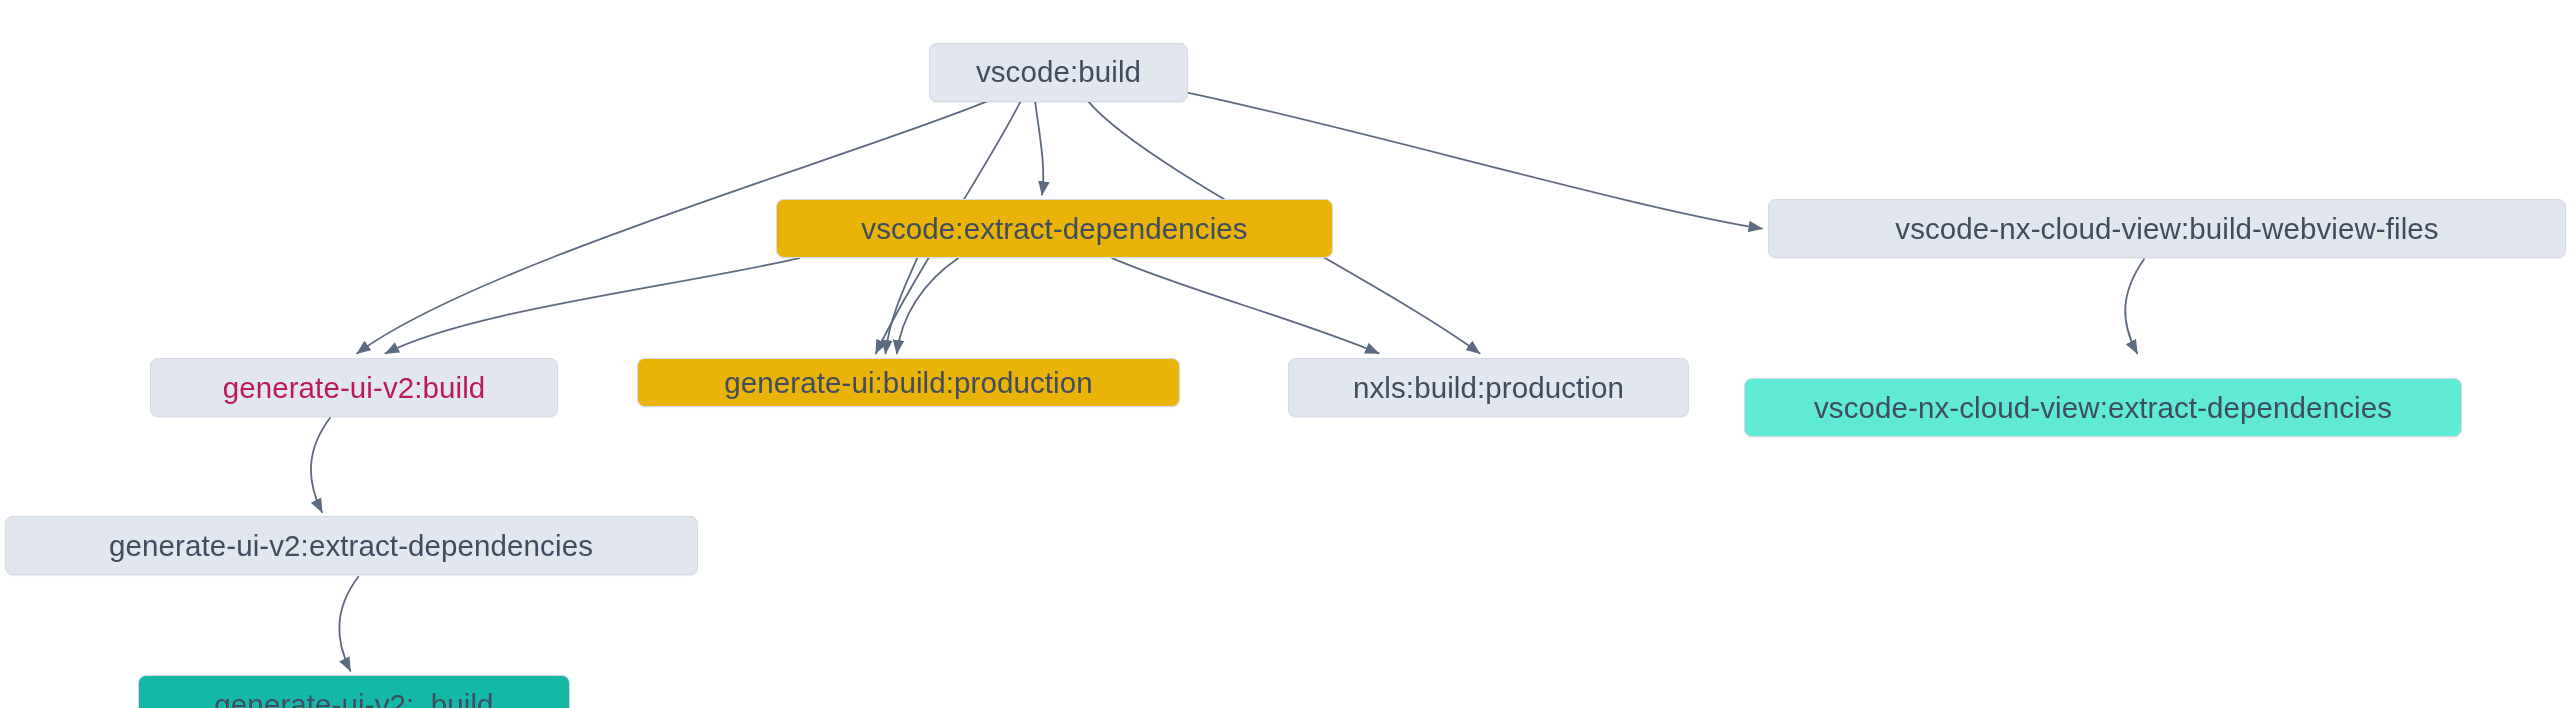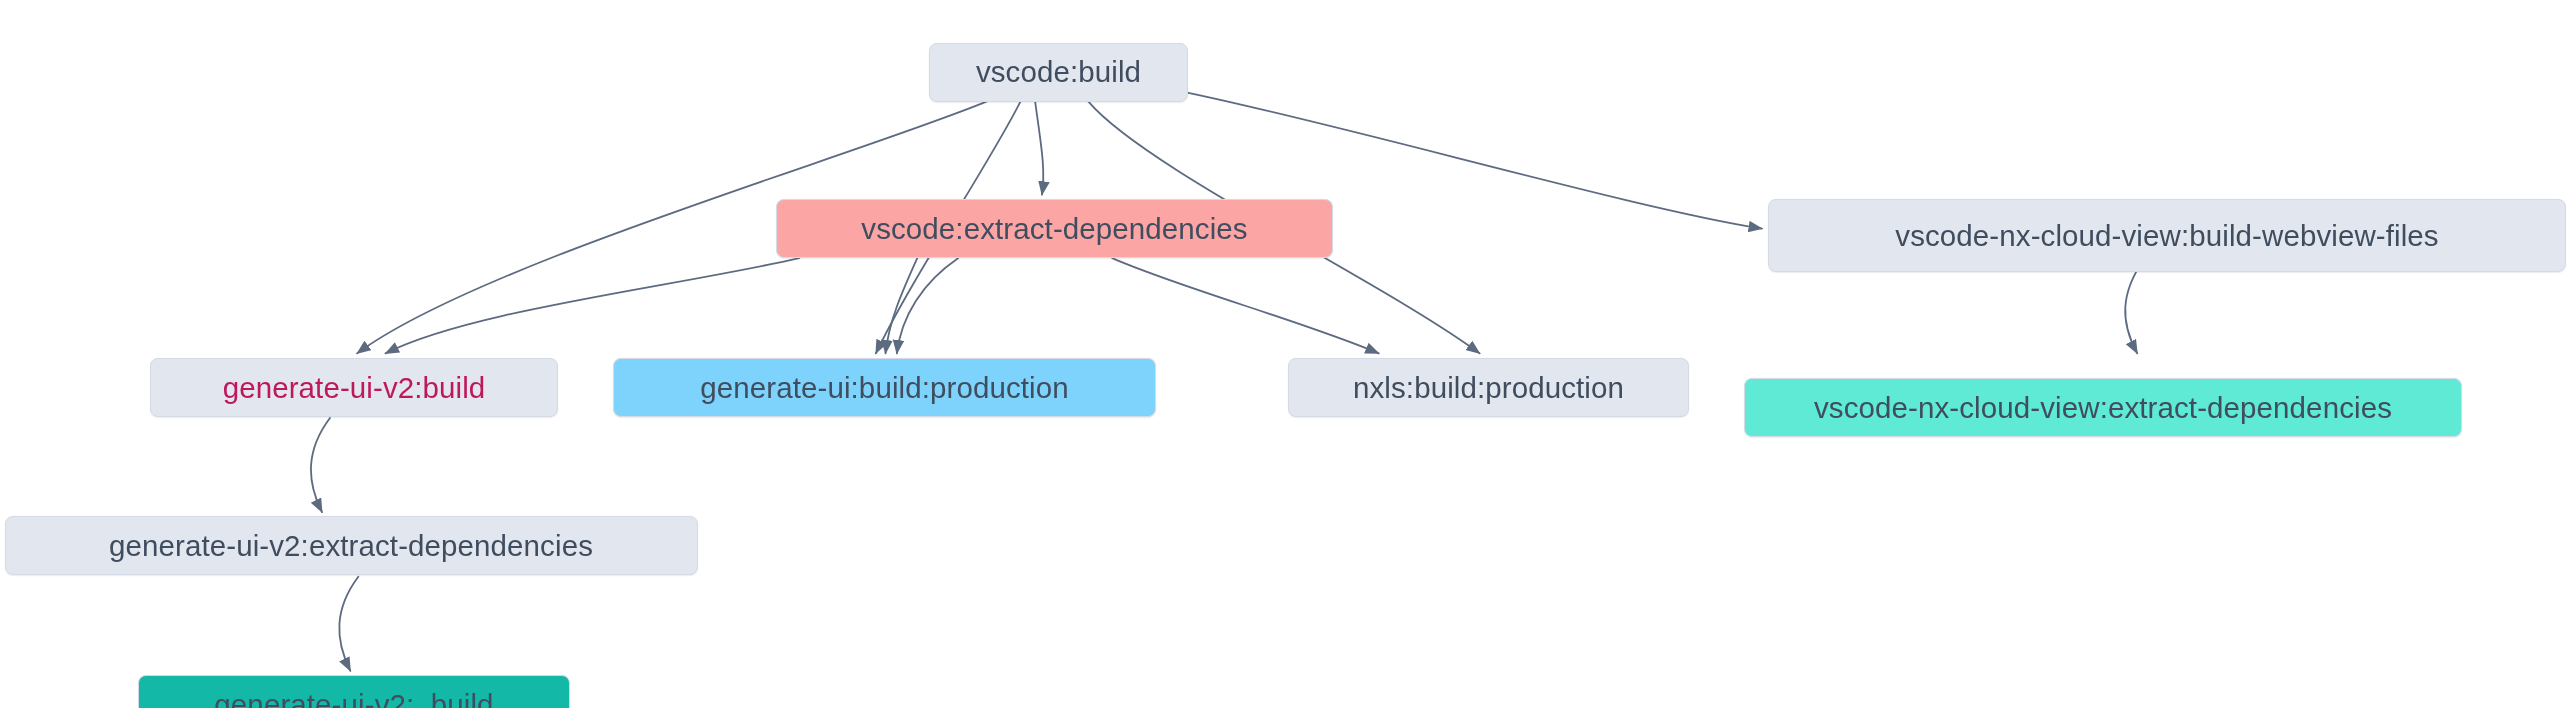--- a/index.html
+++ b/index.html
@@ -70,30 +70,30 @@
         <path d="M 3782 390 C 3740 450 3740 500 3770 556" stroke="#5d6b80"></path>
         <path d="M 582 670 C 540 726 540 780 568 836" stroke="#5d6b80"></path>
         <path d="M 632 950 C 590 1006 590 1060 618 1116" stroke="#5d6b80"></path>
       </g>
   </svg>
 
   <div id="nodes">
       <div class="node" style="left: 929px; top: 4.5px; width: 259px; height: 59px; background: rgb(226, 230, 238); border-color: rgb(212, 218, 230); color: rgb(63, 77, 95);">
         <span class="node-label">vscode:build</span>
       </div>
-      <div class="node" style="left: 776px; top: 161px; width: 557px; height: 59px; background: #fca5a5; border-color: rgb(212, 218, 230); color: rgb(63, 77, 95); text-align: center;">
+      <div class="node" style="left: 776px; top: 161px; width: 557px; height: 59px; background: #eab308; border-color: rgb(212, 218, 230); color: rgb(63, 77, 95); text-align: center;">
         <span class="node-label">vscode:extract-dependencies</span>
       </div>
-      <div class="node" style="left: 1768px; top: 161px; width: 798px; height: 73px; background: rgb(226, 230, 238); border-color: rgb(212, 218, 230); color: rgb(63, 77, 95);">
+      <div class="node" style="left: 1768px; top: 161px; width: 798px; height: 59px; background: rgb(226, 230, 238); border-color: rgb(212, 218, 230); color: rgb(63, 77, 95);">
         <span class="node-label">vscode-nx-cloud-view:build-webview-files</span>
       </div>
       <div class="node" style="left: 150px; top: 320px; width: 408px; height: 59px; background: rgb(226, 230, 238); border-color: rgb(212, 218, 230); color: #be185d;">
         <span class="node-label">generate-ui-v2:build</span>
       </div>
-      <div class="node" style="left: 613px; top: 320px; width: 543px; height: 59px; background: #7dd3fc; border-color: rgb(212, 218, 230); color: rgb(63, 77, 95);">
+      <div class="node" style="left: 637px; top: 320px; width: 543px; height: 49px; background: #eab308; border-color: rgb(212, 218, 230); color: rgb(63, 77, 95);">
         <span class="node-label">generate-ui:build:production</span>
       </div>
       <div class="node" style="left: 1288px; top: 320px; width: 401px; height: 59px; background: rgb(226, 230, 238); border-color: rgb(212, 218, 230); color: rgb(63, 77, 95);">
         <span class="node-label">nxls:build:production</span>
       </div>
       <div class="node" style="left: 1744px; top: 340px; width: 718px; height: 59px; background: #5eead4; border-color: rgb(212, 218, 230); color: rgb(63, 77, 95);">
         <span class="node-label">vscode-nx-cloud-view:extract-dependencies</span>
       </div>
       <div class="node" style="left: 4.5px; top: 478px; width: 693px; height: 59px; background: rgb(226, 230, 238); border-color: rgb(212, 218, 230); color: rgb(63, 77, 95); align-items: center;">
         <span class="node-label">generate-ui-v2:extract-dependencies</span>

